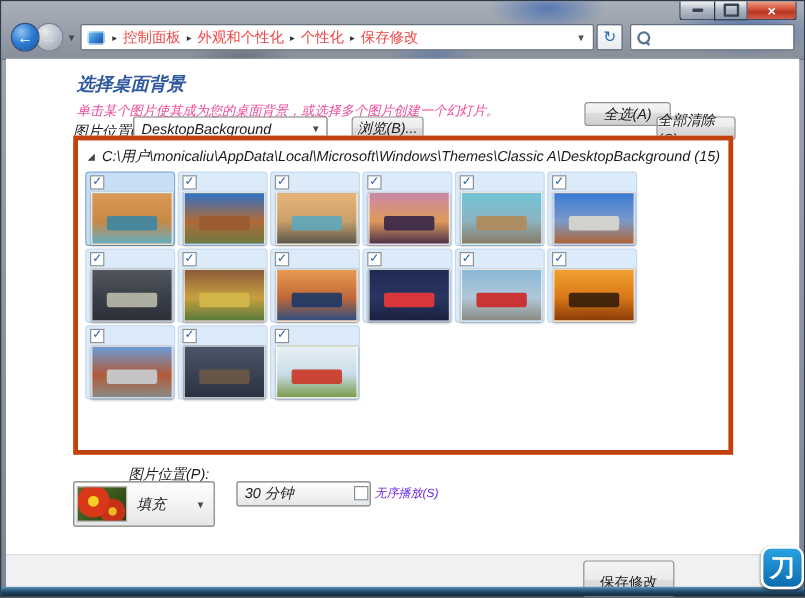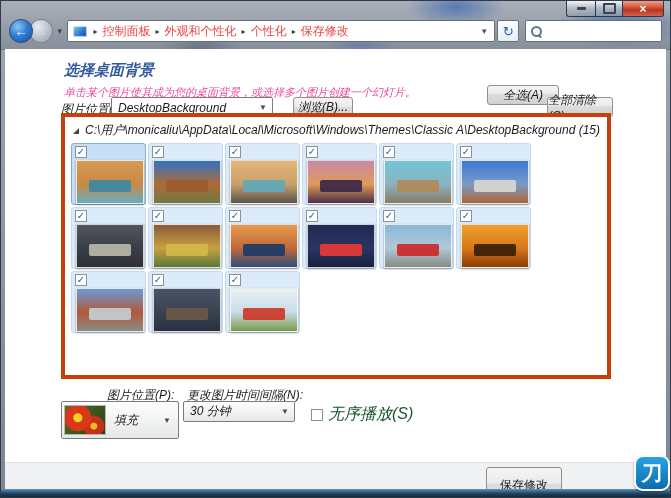--- a/index.html
+++ b/index.html
@@ -82,22 +82,22 @@
     box-shadow:0 1px 2px rgba(0,0,0,.35);overflow:hidden;}
   .thumb-accent{position:absolute;left:18%;top:45%;width:64%;height:30%;border-radius:2px;opacity:.92;}
   .pos-label{position:absolute;left:56px;top:338px;font-size:12px;color:#1a1a1a;margin-left:46px;}
   .combo-fill{position:absolute;left:56px;top:352px;width:118px;height:38px;padding:2px;}
   .fill-preview{width:42px;height:30px;border:1px solid #b8b8b8;box-sizing:border-box;background:
     radial-gradient(circle at 32% 42%, #f6cf25 0 4px, #d83818 5px 13px, rgba(0,0,0,0) 14px),
     radial-gradient(circle at 72% 72%, #f0b820 0 3px, #c43018 4px 10px, rgba(0,0,0,0) 11px),
     linear-gradient(135deg,#55702d 0%,#24400f 100%);}
   .fill-value{margin-left:8px;font-size:12px;}
   .interval-label{position:absolute;left:182px;top:338px;font-size:12px;color:#1a1a1a;}
-  .combo-interval{position:absolute;left:178px;top:352px;width:112px;height:21px;padding-left:6px;}
-  .shuffle{position:absolute;left:306px;top:355px;display:flex;align-items:center;font-size:16px;color:#14532d;}
+  .combo-interval{position:absolute;left:192px;top:352px;width:112px;height:21px;padding-left:6px;}
+  .shuffle{position:absolute;left:290px;top:355px;display:flex;align-items:center;font-size:10px;color:#6d28d9;}
   .checkbox{width:12px;height:12px;box-sizing:border-box;background:#fff;border:1px solid #8a9299;
     margin-right:5px;font-size:10px;line-height:10px;text-align:center;color:#2d5fa8;font-weight:bold;}
   
   .footer{position:absolute;left:4px;top:461px;right:4px;height:30px;background:#f0f1f2;border-top:1px solid #dfe1e3;}
   .btn-save{position:absolute;right:104px;top:4px;width:76px;height:36px;}
   .bottomframe{position:absolute;left:0;bottom:0;right:0;height:7px;
     background:linear-gradient(#4a7ea6 0%,#1d3f5c 55%,#122a3e 100%);border-top:1px solid #5e8cae;}
   
   .watermark{position:absolute;right:0;bottom:6px;display:flex;align-items:center;z-index:50;}
   .wm-logo{width:36px;height:36px;border-radius:9px;box-sizing:border-box;border:2px solid #fff;
@@ -269,21 +269,20 @@
         </div>
     </div>
 
     <div class="pos-label">图片位置(P):</div>
     <div class="combo combo-fill">
       <span class="fill-preview"></span>
       <span class="fill-value">填充</span>
       <span class="arrow">▼</span>
     </div>
 
-    <div class="interval-label">更改图片时间间隔(N):</div>
     <div class="combo combo-interval">
       <span>30 分钟</span>
       <span class="arrow">▼</span>
     </div>
 
     <div class="shuffle">
       <span class="checkbox"></span>
       <span>无序播放(S)</span>
     </div>
   </div>

